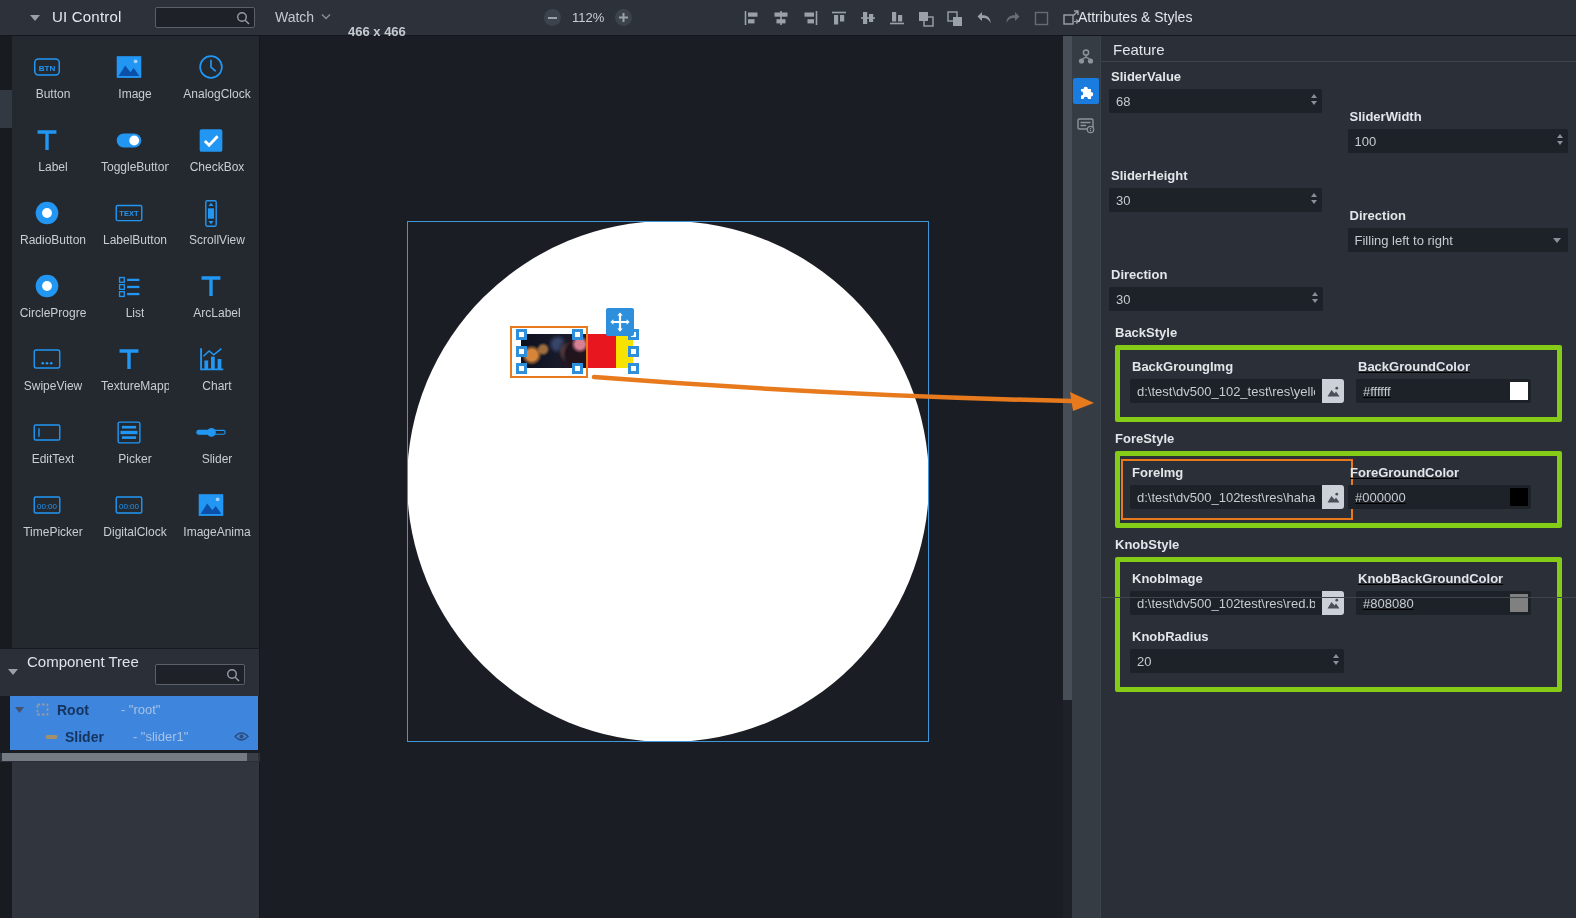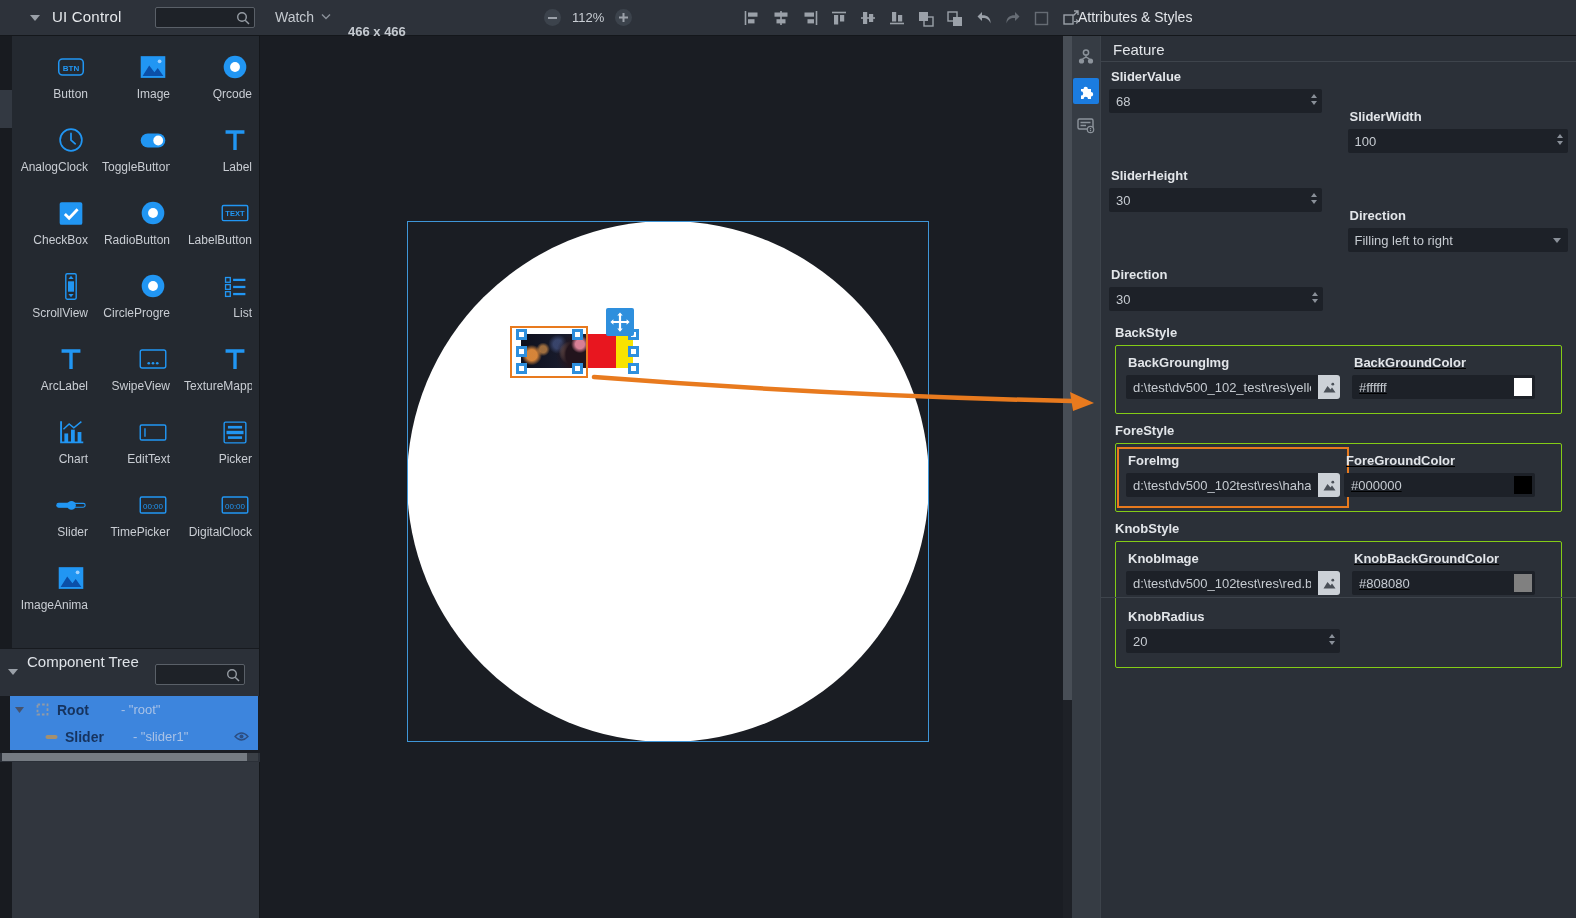--- a/index.html
+++ b/index.html
@@ -21,21 +21,21 @@
   .tbico { width:20px; height:18px; display:flex; align-items:center; justify-content:center; }
   .attr-title { position:absolute; left:1078px; top:9px; font-size:14px; color:#e2e5e9; }
 
   
   .edge { position:absolute; left:0; top:0; width:12px; height:918px; background:#181b20; z-index:6; }
   .edge-notch { position:absolute; left:0; top:90px; width:12px; height:38px; background:#333942; }
 
   
   .sidebar-bg { position:absolute; left:0; top:36px; width:260px; height:612px; background:#242930; border-right:1px solid #14171b; z-index:4; }
   .palette-grid { position:absolute; left:6px; top:44px; width:250px; display:grid; grid-template-columns:repeat(3,82px); grid-auto-rows:73px; z-index:7; }
-  .pal-item { display:flex; flex-direction:column; align-items:flex-end; padding-top:7px; cursor:default; }
+  .pal-item { display:flex; flex-direction:column; align-items:center; padding-top:7px; cursor:default; }
   .pal-icon { height:33px; display:flex; align-items:center; justify-content:center; }
   .pal-label { margin-top:3px; font-size:12px; color:#c9cdd3; max-width:80px; white-space:nowrap; overflow:hidden;padding-left:12px; }
   .tree-header { position:absolute; left:0; top:648px; width:260px; height:48px; background:#2b3038; border-top:1px solid #171a1f; border-right:1px solid #14171b; z-index:7; }
   .th-tri { position:absolute; left:8px; top:20px; }
   .th-title { position:absolute; left:27px; top:4px; width:118px; font-size:15px; line-height:18px; color:#dfe3e8; }
   .sb-tree { left:155px; top:15px; width:90px; position:absolute; }
   .tree-rows { position:absolute; left:10px; top:696px; width:248px; z-index:7; }
   .tree-row { height:27px; background:#3d85dd; display:flex; align-items:center; }
   .t-tri { margin-left:0px; width:18px; display:flex; justify-content:center; }
   .t-ico { display:flex; align-items:center; }
@@ -82,21 +82,21 @@
   .fcol1 { width:214px; } .fcol2 { width:222px;margin-top:40px; }
   .flabel { display:block; font-size:13px; font-weight:bold; color:#e2e5e9; margin:0 0 5px 2px; line-height:14px; white-space:nowrap; }
   .input { position:relative; height:24px; background:#1d2128; border-radius:2px; display:flex; align-items:center; padding:0 7px; font-size:13px; color:#c6cbd1; }
   .input .val { flex:1; overflow:hidden; white-space:nowrap; }
   .spin { position:absolute; right:5px; top:5px; display:flex; flex-direction:column; gap:3px; }
   .spin .up { width:0; height:0; border-left:3.5px solid transparent; border-right:3.5px solid transparent; border-bottom:4px solid #8a9099; }
   .spin .dn { width:0; height:0; border-left:3.5px solid transparent; border-right:3.5px solid transparent; border-top:4px solid #8a9099; }
   .dd-arrow { position:absolute; right:7px; top:10px; width:0; height:0; border-left:4.5px solid transparent; border-right:4.5px solid transparent; border-top:5px solid #8a9099; }
   .gtitle { font-size:13px; font-weight:bold; color:#e2e5e9; margin:0 0 5px 6px; line-height:14px; }
   .gtitle.gap { margin-top:10px; }
-  .group { border:1px solid #84cc16; border-radius:2px; margin:0 6px; padding:10px 26px 14px 10px; }
+  .group { border:5px solid #84cc16; border-radius:2px; margin:0 6px; padding:10px 26px 14px 10px; }
   .grow { display:flex; gap:12px; align-items:flex-start; }
   .g2row { gap:4px; }
   .gc1 { width:214px; } .gc2 { width:216px;text-decoration:underline; }
   .imgrow { display:flex; }
   .img-input { width:192px; border-radius:2px 0 0 2px; }
   .img-btn { width:22px; height:24px; background:#ccd1d7; border-radius:0 3px 3px 0; display:flex; align-items:center; justify-content:center; }
   .swatch { position:absolute; right:3px; top:3px; width:18px; height:18px; }
   .orange-box { border:2px solid #e87a1e; padding:5px 7px 9px 7px; margin:-7px 0 -11px -9px; width:232px; }
   .feature-bottom { position:absolute; left:0; top:561px; width:476px; height:1px; background:#3e444c; }
 
@@ -248,51 +248,42 @@
             <rect x="5" y="4" width="26" height="23" fill="#2196f3"></rect>
             <path d="M7 25 L14 14 L19.5 21 L23 16.5 L29 25 Z" fill="#0b4fa8"></path>
             <circle cx="25" cy="9.5" r="2" fill="#9fd1ff"></circle>
           </svg>
         </div>
         <span class="pal-label">Image</span>
       </div>
       <div class="pal-item">
         <div class="pal-icon">
           <svg width="34" height="31" viewBox="0 0 36 32">
-            <circle cx="18" cy="15.5" r="12" fill="#2196f3"></circle>
-            <circle cx="18" cy="15.5" r="5.2" fill="#fff"></circle>
-          </svg>
-        </div>
-        <span class="pal-label">Qrcode</span>
-      </div>
-      <div class="pal-item">
-        <div class="pal-icon">
-          <svg width="34" height="31" viewBox="0 0 36 32">
             <circle cx="18" cy="15.5" r="11.5" fill="none" stroke="#2196f3" stroke-width="1.8"></circle>
             <path d="M18 8.5 V15.5 L22.5 19.5" fill="none" stroke="#2196f3" stroke-width="1.8" stroke-linecap="round"></path>
           </svg>
         </div>
         <span class="pal-label">AnalogClock</span>
       </div>
       <div class="pal-item">
         <div class="pal-icon">
           <svg width="34" height="31" viewBox="0 0 36 32">
+            <path d="M8 7 H28 M18 7 V26" stroke="#2196f3" stroke-width="3.6" fill="none"></path>
+          </svg>
+        </div>
+        <span class="pal-label">Label</span>
+      </div>
+      <div class="pal-item">
+        <div class="pal-icon">
+          <svg width="34" height="31" viewBox="0 0 36 32">
             <rect x="5" y="8.5" width="26" height="15" rx="7.5" fill="#2196f3"></rect>
             <circle cx="23.5" cy="16" r="5.2" fill="#fff"></circle>
           </svg>
         </div>
         <span class="pal-label">ToggleButton</span>
-      </div>
-      <div class="pal-item">
-        <div class="pal-icon">
-          <svg width="34" height="31" viewBox="0 0 36 32">
-            <path d="M8 7 H28 M18 7 V26" stroke="#2196f3" stroke-width="3.6" fill="none"></path>
-          </svg>
-        </div>
-        <span class="pal-label">Label</span>
       </div>
       <div class="pal-item">
         <div class="pal-icon">
           <svg width="34" height="31" viewBox="0 0 36 32">
             <rect x="6" y="4" width="24" height="24" rx="2" fill="#2196f3"></rect>
             <path d="M11.5 16.5 L16 21 L25 11.5" stroke="#fff" stroke-width="3" fill="none"></path>
           </svg>
         </div>
         <span class="pal-label">CheckBox</span>
       </div>

